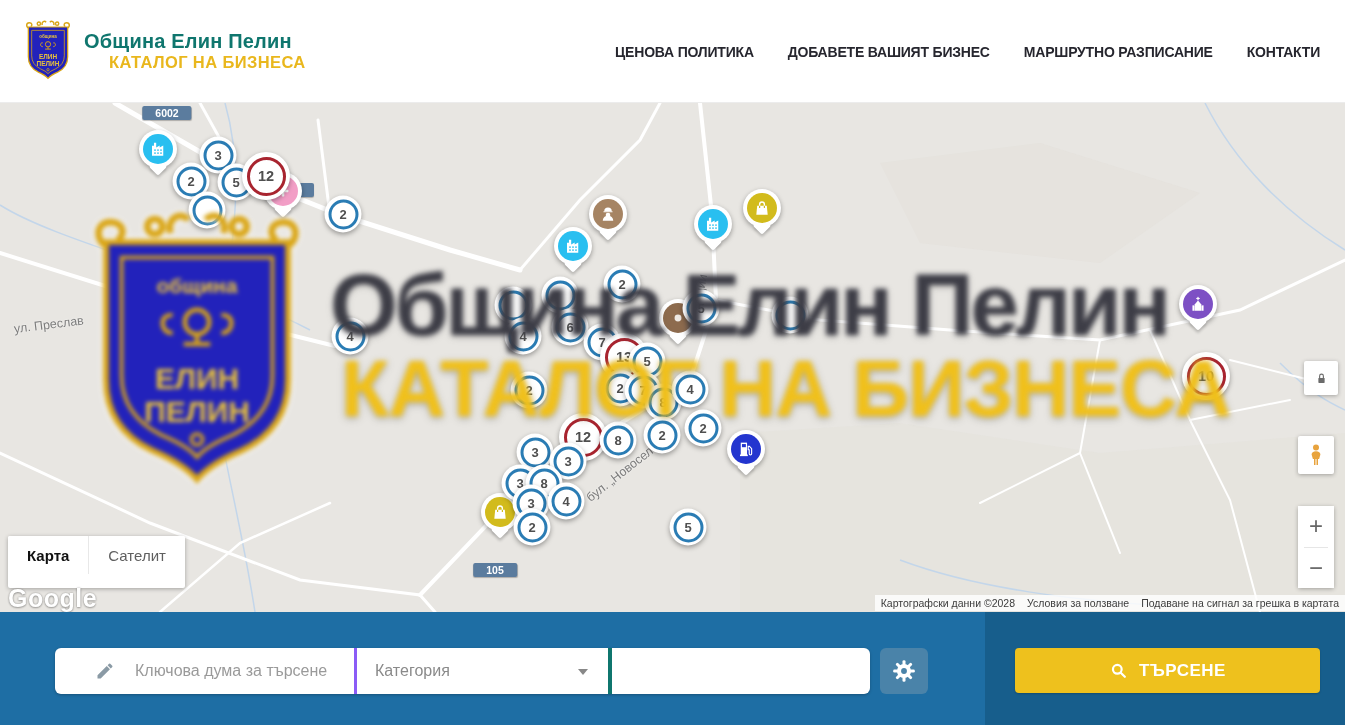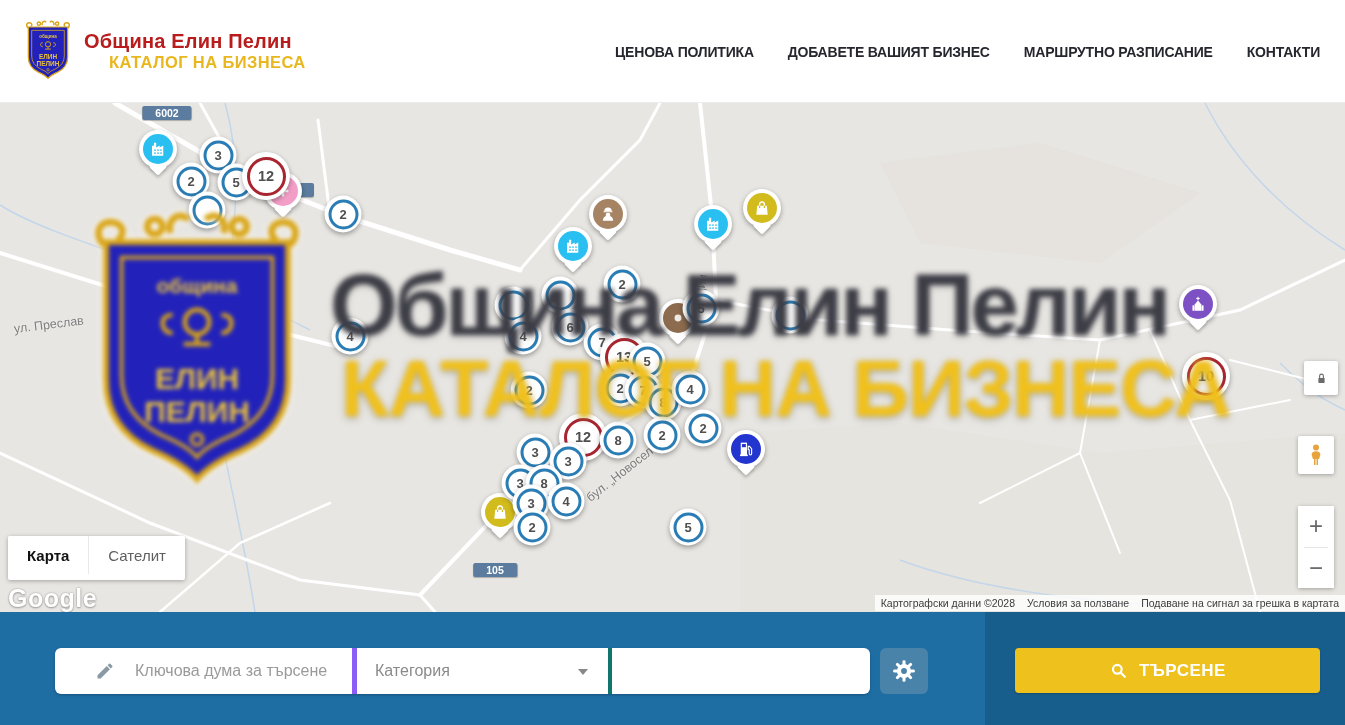--- a/index.html
+++ b/index.html
@@ -6,21 +6,21 @@
   html,body { width:1345px; height:725px; overflow:hidden; font-family:"Liberation Sans",sans-serif; }
   #app { position:relative; width:1345px; height:725px; background:#fff; }
 
   
   #header { position:absolute; top:0; left:0; right:0; height:103px; background:#fff;
             border-bottom:1px solid #ececec; z-index:20; }
   .logo { position:absolute; left:24px; top:20px; display:flex; align-items:center; text-decoration:none; cursor:pointer; }
   .logo-shield { width:48px; height:62px; display:block; }
   .logo-shield svg { width:100%; height:100%; }
   .logo-text { margin-left:12px; display:flex; flex-direction:column; line-height:1.15; }
-  .logo-title { font-size:20px; font-weight:bold; color:#b91c1c; letter-spacing:.2px; }
+  .logo-title { font-size:20px; font-weight:bold; color:#0f766e; letter-spacing:.2px; }
   .logo-sub { font-size:16.5px; font-weight:bold; color:#e9b71d; letter-spacing:.4px;margin-left:25px; }
   #nav { position:absolute; right:25px; top:0; height:103px; display:flex; align-items:center; gap:34px; }
   #nav a { font-size:14px; font-weight:bold; color:#26262e; text-decoration:none; letter-spacing:-0.2px; cursor:pointer; }
 
   
   #map { position:absolute; top:103px; left:0; width:1345px; height:509px; background:#e8e6e2; overflow:hidden; cursor:grab; }
   #roads { position:absolute; inset:0; z-index:1; }
   .roadlbl { position:absolute; z-index:2; transform:translate(-50%,-50%); background:#5b7c9e;
              color:#fff; font-size:10.5px; font-weight:bold; padding:1px 13px; border-radius:2px;
              min-width:12px; min-height:14px; box-shadow:0 1px 1px rgba(0,0,0,.25); text-align:center; }
@@ -53,21 +53,21 @@
   #wmShield { position:absolute; left:82px; top:108px; width:230px; height:284px;
               filter:drop-shadow(0 0 3px rgba(255,255,255,.95)) blur(2.2px); }
   #wmShield svg { width:100%; height:100%; }
   .wm1 { position:absolute; left:330px; top:152px; font-size:87px; font-weight:bold; letter-spacing:-3px;
          color:#3d3d46; white-space:nowrap; filter:blur(2.8px); text-shadow:0 2px 5px rgba(80,80,80,.35); }
   .wm2 { position:absolute; left:341px; top:240px; font-size:79px; font-weight:bold; letter-spacing:-1px;
          color:#f0c01b; white-space:nowrap; filter:blur(2.8px); text-shadow:0 2px 6px rgba(70,70,60,.45); }
 
   
   .maptype { position:absolute; left:8px; top:433px; z-index:6; display:flex; background:#fff;
-             box-shadow:0 1px 4px rgba(0,0,0,.3); border-radius:2px; overflow:hidden; height:44px; }
+             box-shadow:0 1px 4px rgba(0,0,0,.3); border-radius:2px; overflow:hidden; height:52px; }
   .maptype button { border:none; background:#fff; height:38px; padding:0 19px; font-size:15px;
                     font-family:inherit; cursor:pointer; }
   .maptype button.active { font-weight:bold; color:#111; }
   .maptype button:not(.active) { color:#5f5f5f; border-left:1px solid #e8e8e8; }
   .glogo { position:absolute; left:8px; top:481px; z-index:6; font-size:25px; font-weight:bold; color:#fff;
            letter-spacing:.5px; cursor:pointer;
            text-shadow:0 0 2px rgba(0,0,0,.35),0 1px 2px rgba(0,0,0,.25); }
   .attr { position:absolute; right:0; top:492px; z-index:6; display:flex; }
   .attr span { background:rgba(255,255,255,.8); color:#3c3c3c; font-size:10.5px; padding:2px 6px; white-space:nowrap; }
   .attr span.link { cursor:pointer; }
@@ -80,21 +80,21 @@
   .zoomctl button { flex:1; border:none; background:#fff; font-size:24px; color:#666; cursor:pointer;
                     font-family:inherit; line-height:1; }
   .zdiv { height:1px; background:#e6e6e6; margin:0 6px; }
 
   
   #bottom { position:absolute; top:612px; left:0; width:1345px; height:113px; background:var(--bar-blue); z-index:20; }
   .panel-dark { position:absolute; left:985px; top:0; width:360px; height:113px; background:var(--panel-blue); }
   .fields { position:absolute; left:55px; top:36px; width:815px; height:46px; background:#fff;
             border-radius:6px; box-shadow:0 1px 3px rgba(0,0,0,.25); display:flex; align-items:stretch; }
   .fseg { display:flex; align-items:center; position:relative; }
-  .f1 { width:302px; border-right:5px solid #8b5cf6; }
+  .f1 { width:302px; border-right:3px solid #8b5cf6; }
   .f2 { width:255px; border-right:4px solid #0f766e; cursor:pointer; }
   .f3 { width:257px; cursor:pointer; }
   .f1 .pencil { position:absolute; left:40px; top:13px; width:20px; height:20px; }
   .f1 input { border:none; outline:none; width:100%; padding-left:80px; padding-right:10px;
               font-size:16px; color:#555; font-family:inherit; background:transparent; }
   .f1 input::placeholder { color:#9a9a9a; }
   .f2 > span, .f3 > span { padding-left:18px; font-size:16px; color:#8a8a8a; }
   .arr { position:absolute; right:20px; top:50%; margin-top:-2px; width:0; height:0;
          border-left:5px solid transparent; border-right:5px solid transparent; border-top:6px solid #888; }
   .gear { position:absolute; left:880px; top:36px; width:48px; height:46px; border:none; border-radius:6px;

